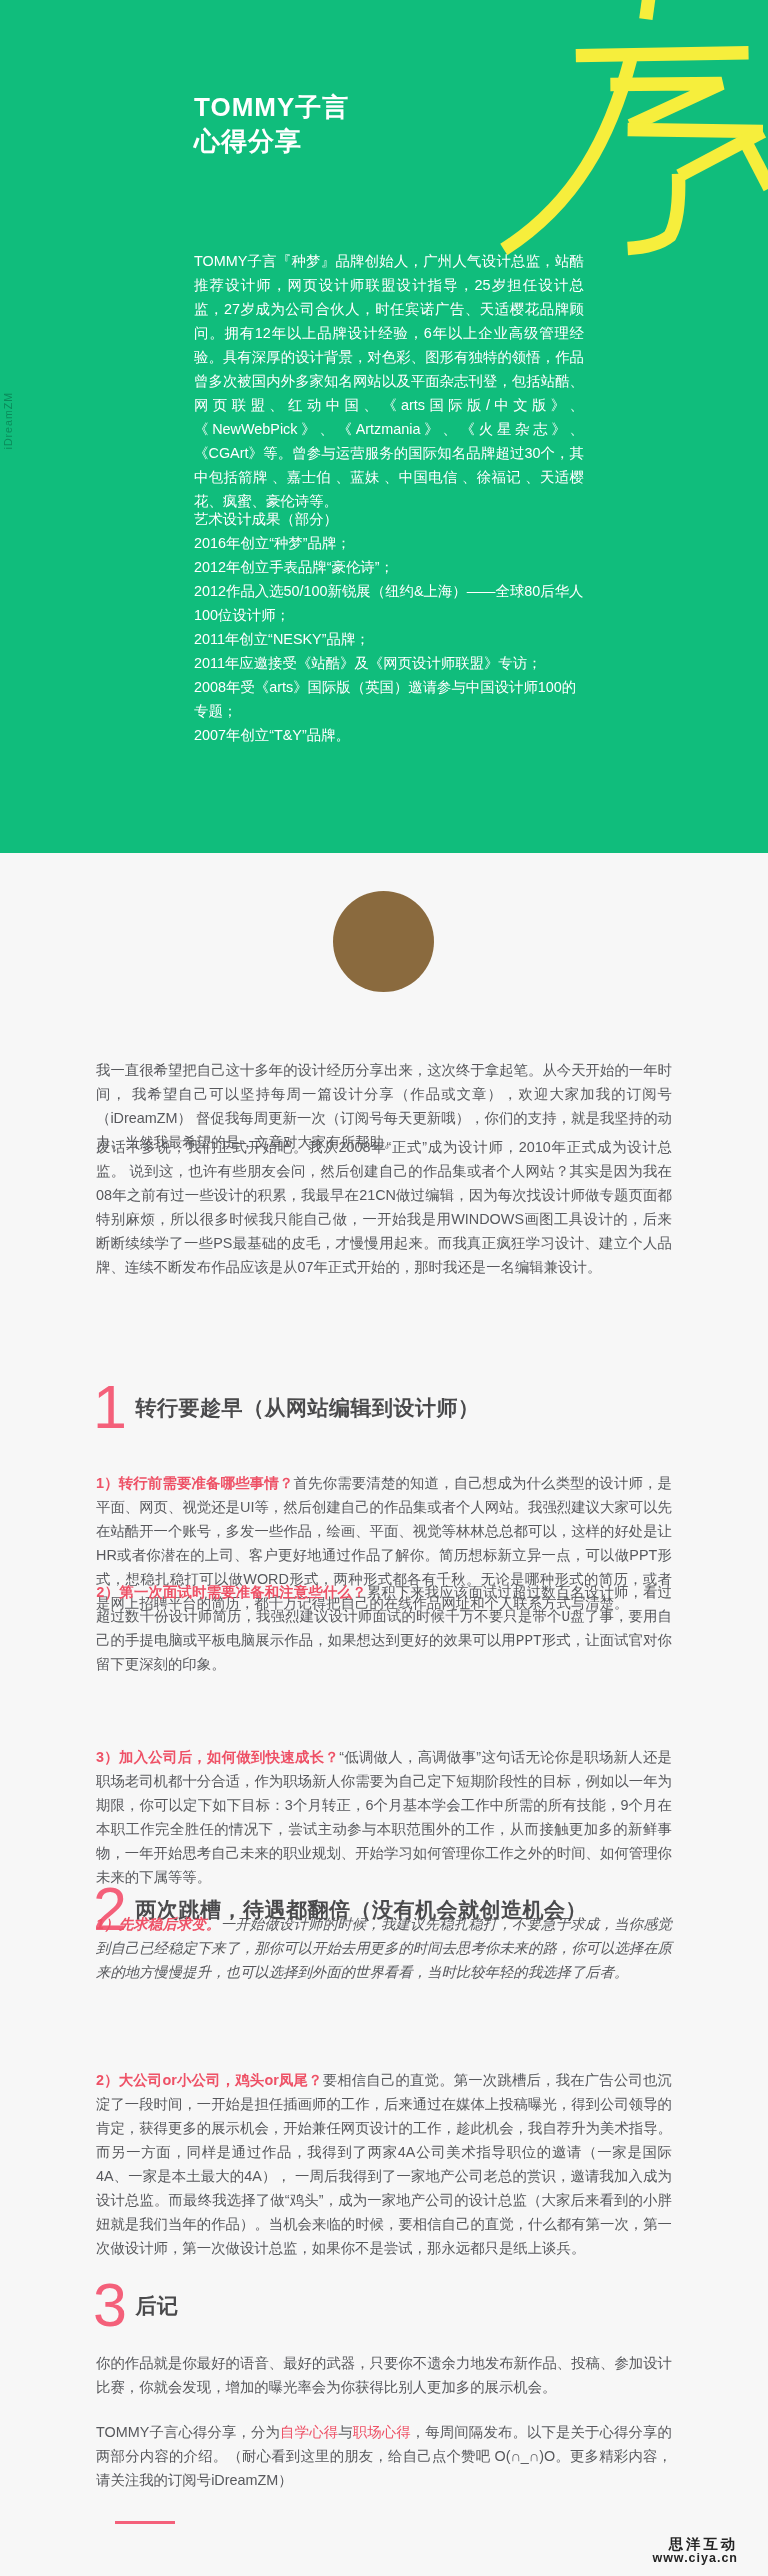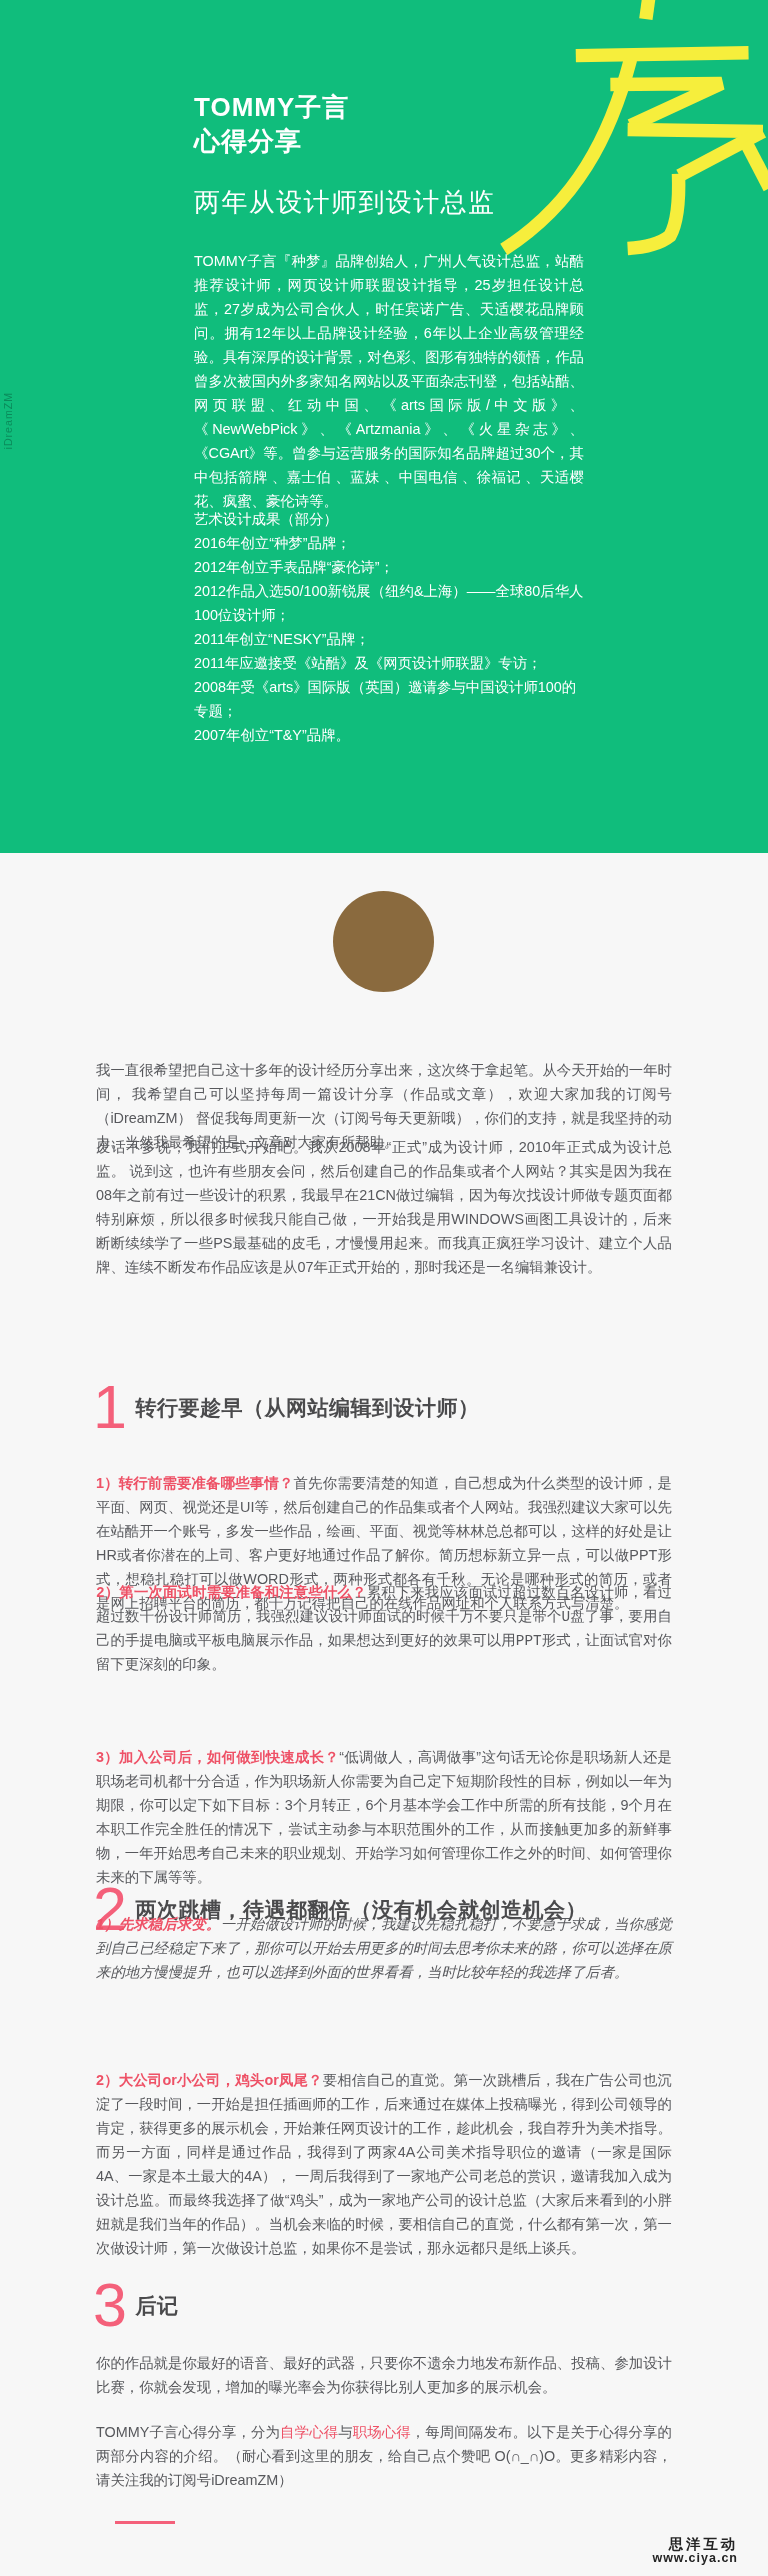--- a/index.html
+++ b/index.html
@@ -63,21 +63,20 @@
         <path d="M 355 137 L 268 183"></path>
         <path d="M 267 181 C 268 210, 266 232, 258 246 C 248 254, 232 258, 214 259"></path>
         <path d="M 337 148 L 362 196"></path>
       </g>
     </svg>
     <div class="watermark">iDreamZM</div>
     <div class="hero-title">
       <div>TOMMY子言</div>
       <div>心得分享</div>
     </div>
-    <div class="hero-subtitle">两年从设计师到设计总监</div>
     <div class="gpara hero-intro">TOMMY子言『种梦』品牌创始人，广州人气设计总监，站酷推荐设计师，网页设计师联盟设计指导，25岁担任设计总监，27岁成为公司合伙人，时任宾诺广告、天适樱花品牌顾问。拥有12年以上品牌设计经验，6年以上企业高级管理经验。具有深厚的设计背景，对色彩、图形有独特的领悟，作品曾多次被国内外多家知名网站以及平面杂志刊登，包括站酷、网页联盟、红动中国、《arts国际版/中文版》、《NewWebPick》、《Artzmania》、《火星杂志》、《CGArt》等。曾参与运营服务的国际知名品牌超过30个，其中包括箭牌 、嘉士伯 、蓝妹 、中国电信 、徐福记 、天适樱花、疯蜜、豪伦诗等。</div>
     <div class="ach">
       <div>艺术设计成果（部分）</div>
       <div>2016年创立“种梦”品牌；</div>
       <div>2012年创立手表品牌“豪伦诗”；</div>
       <div>2012作品入选50/100新锐展（纽约&amp;上海）——全球80后华人100位设计师；</div>
       <div>2011年创立“NESKY”品牌；</div>
       <div>2011年应邀接受《站酷》及《网页设计师联盟》专访；</div>
       <div>2008年受《arts》国际版（英国）邀请参与中国设计师100的专题；</div>
       <div>2007年创立“T&amp;Y”品牌。</div>

